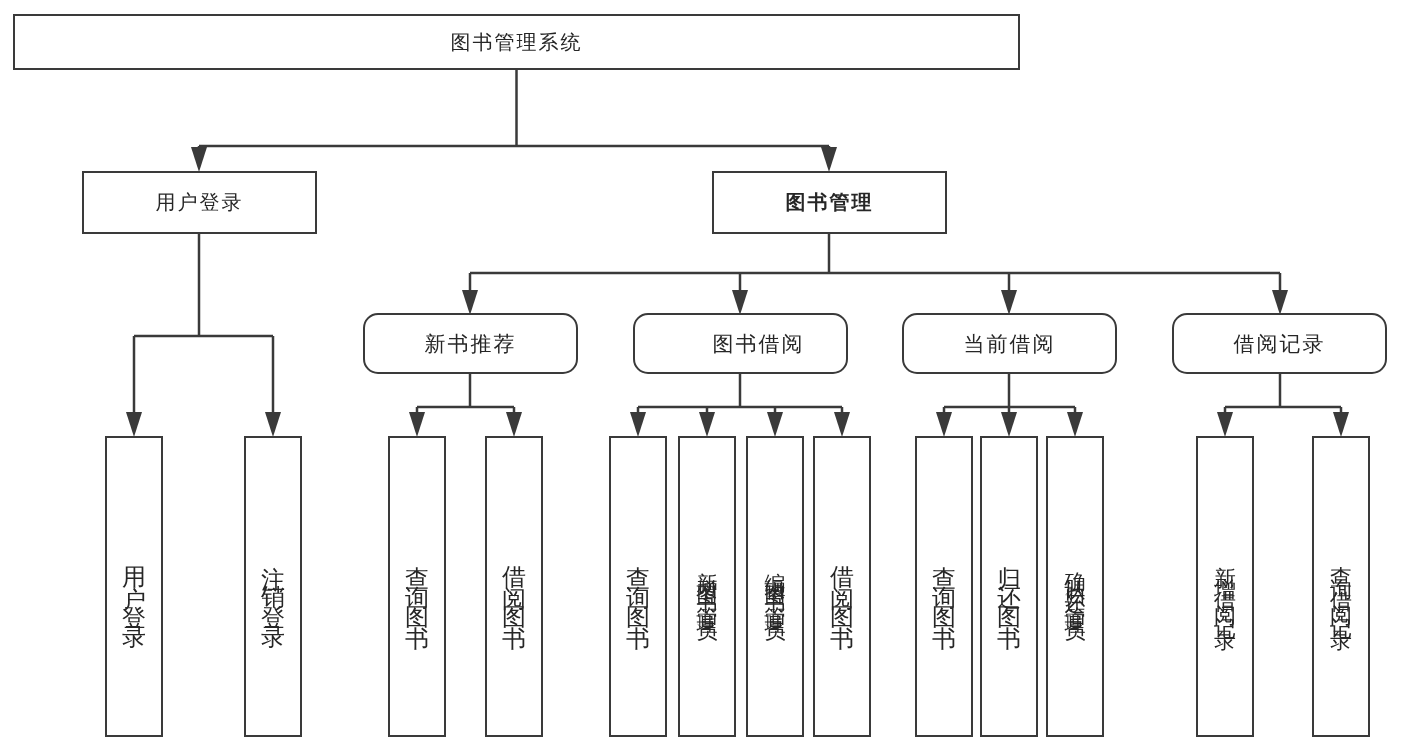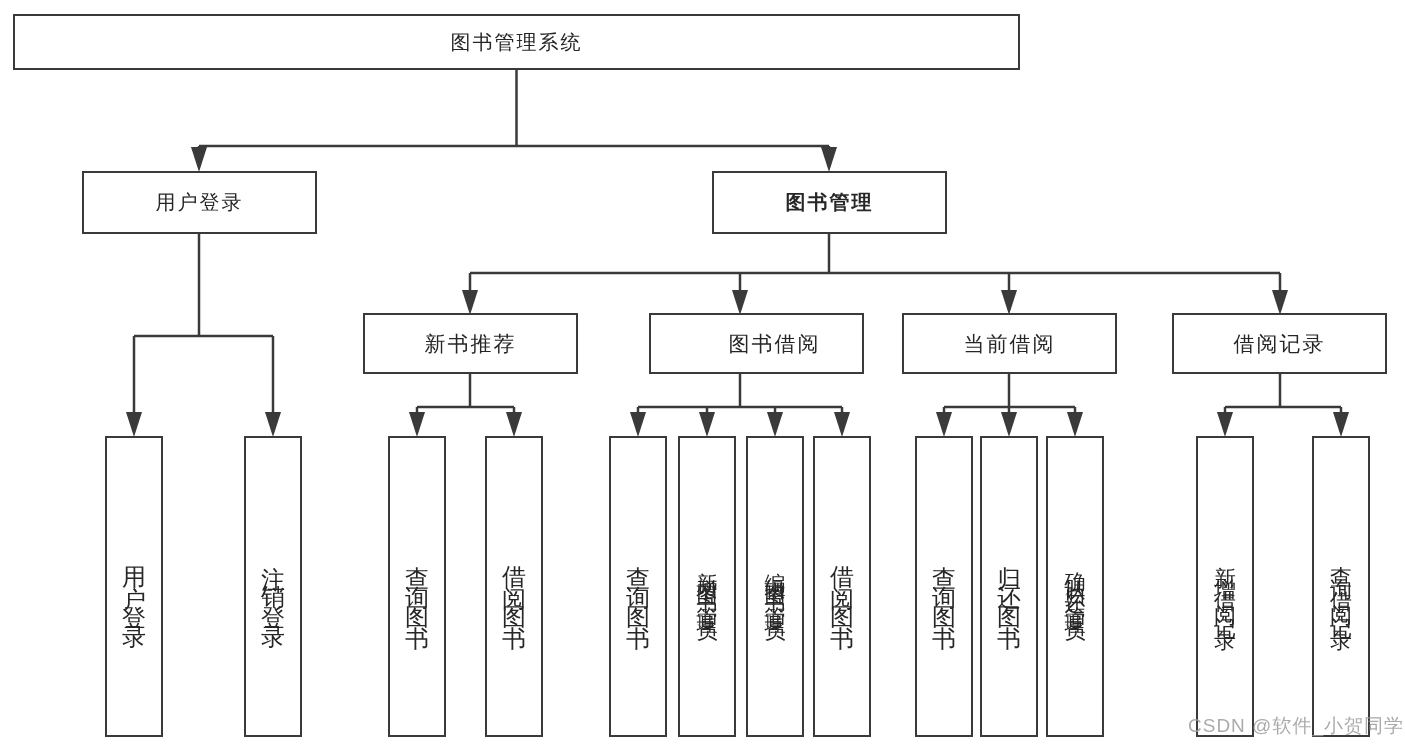--- a/index.html
+++ b/index.html
@@ -31,21 +31,21 @@
     background:#fff;
     border:2px solid var(--line);
     color:var(--text);
     display:flex;
     align-items:center;
     justify-content:center;
   }
   .hbox{font-size:20px;letter-spacing:2px;}
   .root{width:1007px;height:56px;left:13px;top:14px;font-size:20px;}
   .lvl2{width:235px;height:63px;top:171px;}
-  .lvl3{width:215px;height:61px;top:313px;font-size:21px;}
+  .lvl3{width:215px;height:61px;top:313px;font-size:21px;border-radius:15px;}
   .leaf{
     width:58px;height:301px;top:436px;
     writing-mode:vertical-rl;
     text-orientation:mixed;
     text-align:center;
   }
   .len4{font-size:24px;letter-spacing:20px;}
   .len6{font-size:22px;letter-spacing:13px;}
   .len9{font-size:21px;letter-spacing:7px;}
   .watermark{
@@ -126,21 +126,21 @@
     <polygon points="1217,412 1233,412 1225,437"></polygon>
     <polygon points="1333,412 1349,412 1341,437"></polygon>
   </svg>
 
   <div class="node root hbox">图书管理系统</div>
 
   <div class="node lvl2 hbox" style="left:82px;">用户登录</div>
   <div class="node lvl2 hbox" style="left:712px;font-weight:bold;">图书管理</div>
 
   <div class="node lvl3 hbox" style="left:363px;">新书推荐</div>
-  <div class="node lvl3 hbox" style="left:649px;padding-left:36px;">图书借阅</div>
+  <div class="node lvl3 hbox" style="left:633px;padding-left:36px;">图书借阅</div>
   <div class="node lvl3 hbox" style="left:1172px;">借阅记录</div>
   <div class="node lvl3 hbox" style="left:902px;">当前借阅</div>
 
   <div class="node leaf len4" style="left:105px;">用户登录</div>
   <div class="node leaf len4" style="left:244px;">注销登录</div>
 
   <div class="node leaf len4" style="left:388px;">查询图书</div>
   <div class="node leaf len4" style="left:485px;">借阅图书</div>
 
   <div class="node leaf len4" style="left:609px;">查询图书</div>
@@ -148,15 +148,14 @@
   <div class="node leaf len9" style="left:746px;">编辑图书（管理员）</div>
   <div class="node leaf len4" style="left:813px;">借阅图书</div>
 
   <div class="node leaf len4" style="left:915px;">查询图书</div>
   <div class="node leaf len4" style="left:980px;">归还图书</div>
   <div class="node leaf len9" style="left:1046px;">确认归还（管理员）</div>
 
   <div class="node leaf len6" style="left:1196px;">新增借阅记录</div>
   <div class="node leaf len6" style="left:1312px;">查询借阅记录</div>
 
-  <div class="watermark">CSDN @软件_小贺同学</div>
 
 </div>
 
 </body></html>

